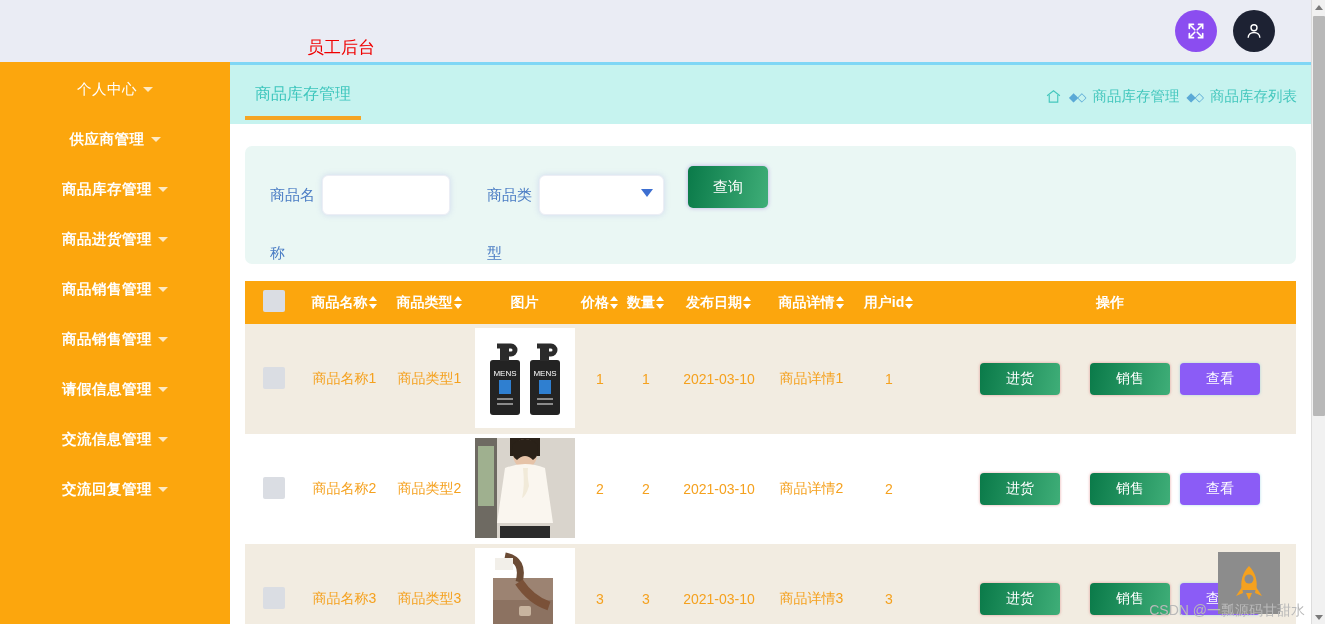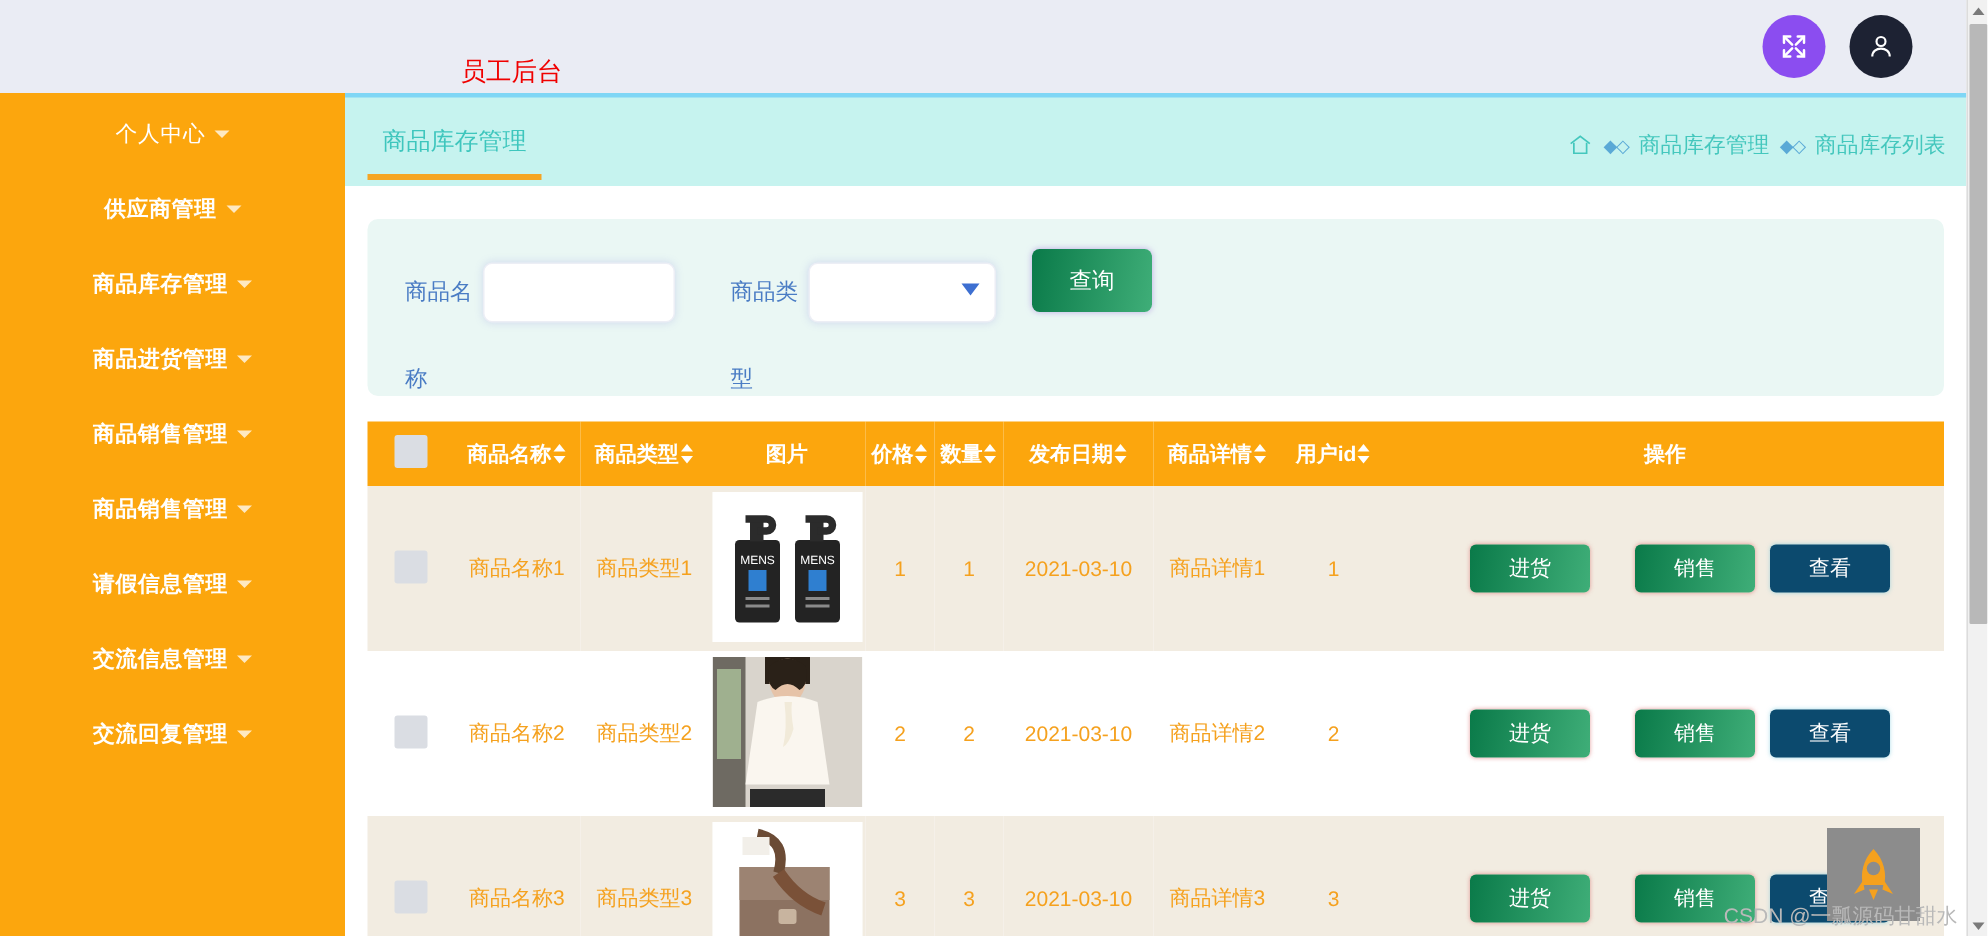--- a/index.html
+++ b/index.html
@@ -158,21 +158,21 @@
     width: 100px; height: 100px; display: inline-block;
     overflow: hidden; background: #fff;
   }
   .actions { display: flex; gap: 10px; justify-content: center; }
   .abtn {
     width: 80px; height: 32px; border-radius: 4px; color: #fff;
     font-size: 14px; display: flex; align-items: center; justify-content: center;
     cursor: pointer; box-shadow: 0 0 3px rgba(220,120,120,.7);
   }
   .abtn.g  { background: linear-gradient(100deg,#0a7a49 0%,#3fae78 100%); margin-left: 20px; }
-  .abtn.t  { background: #0c4a6e; box-shadow: 0 0 3px rgba(120,200,220,.6); }
+  .abtn.t  { background: #8b5cf6; box-shadow: 0 0 3px rgba(120,200,220,.6); }
 
   
   .vscroll {
     position: absolute; right: 0; top: 0; width: 14px; height: 624px;
     background: #f1f1f1; border-left: 1px solid #dcdcdc;
   }
   .vscroll .arr {
     width: 14px; height: 14px; display: flex; align-items: center; justify-content: center;
   }
   .vscroll .arr.up { position: absolute; top: 0; }

